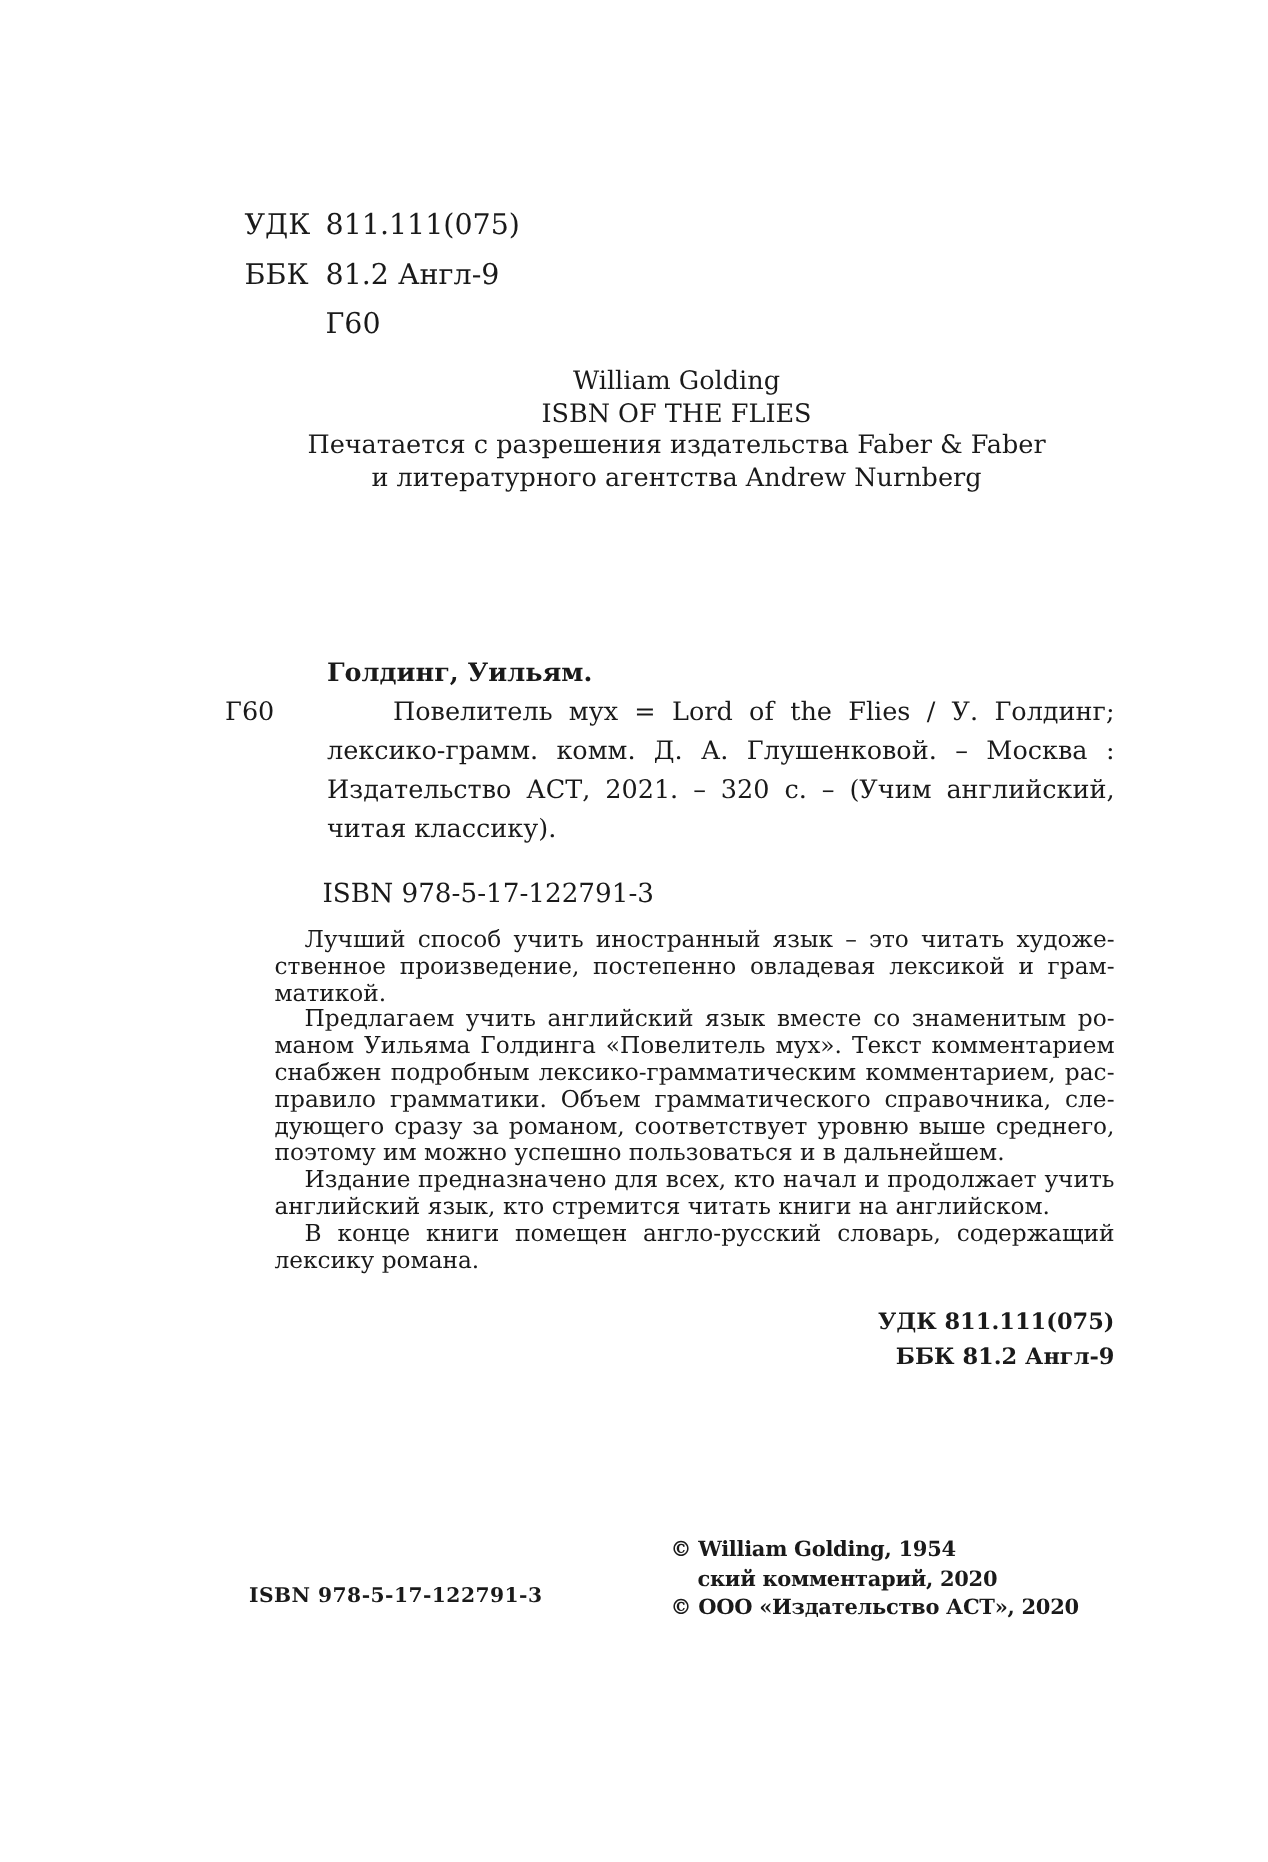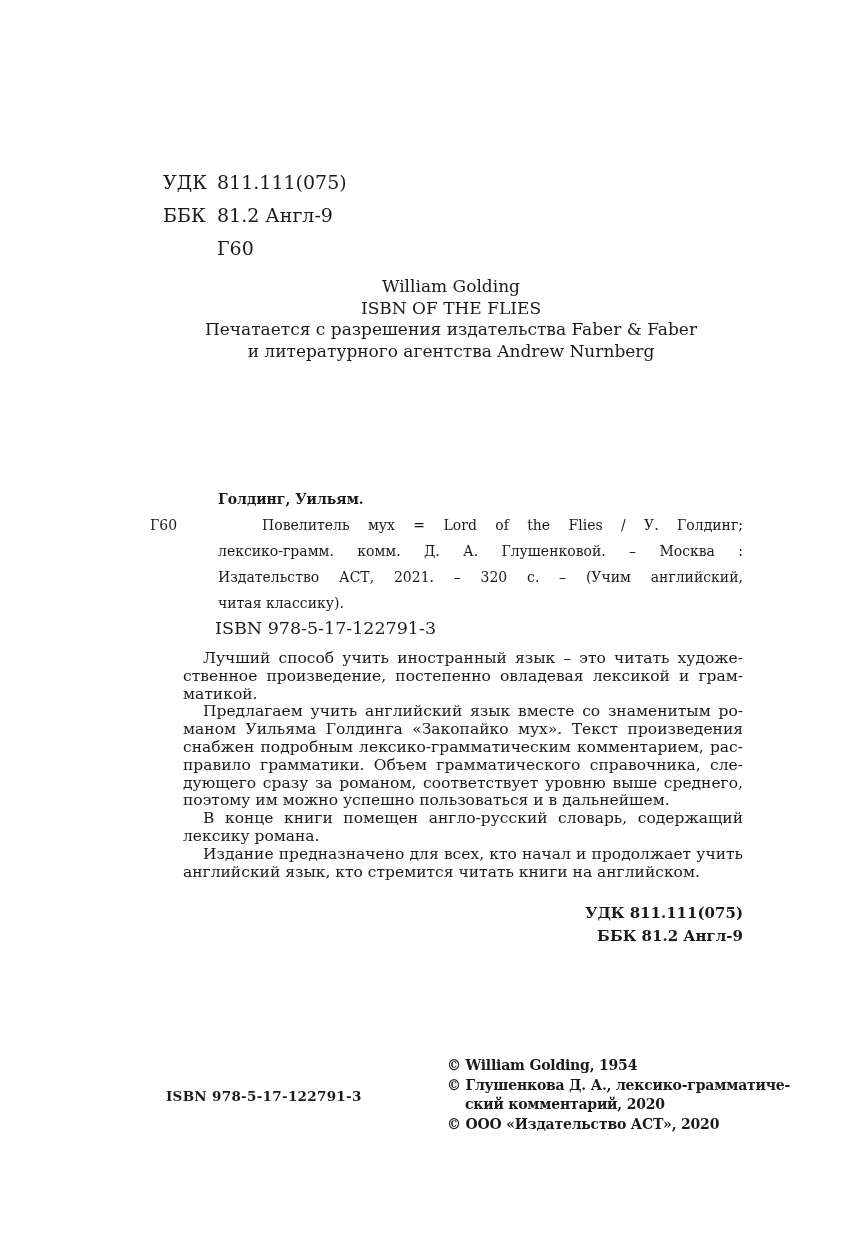--- a/index.html
+++ b/index.html
@@ -5,35 +5,35 @@
   html, body { margin: 0; padding: 0; background: #ffffff; }
   .page {
     position: relative;
     width: 845px;
     height: 1241px;
     background: #ffffff;
     font-family: "DejaVu Serif", serif;
     color: #1a1a1a;
     overflow: hidden;
   }
-  .abs { position: absolute; margin-top: 32px; }
+  .abs { position: absolute; }
 
   
   #udc-top { left: 163px; top: 134px; font-size: 19px; line-height: 33px; }
   #udc-top .lbl { display: inline-block; min-width: 54px; }
 
   
   #title-block { left: 161px; top: 244px; width: 580px; text-align: center; font-size: 17px; line-height: 21.5px; }
 
   
   #cover-design { left: 161px; top: 362px; width: 580px; text-align: center; font-size: 20px; line-height: 24px; }
   #cover-design .designer { font-style: italic; }
 
   
-  #catalog { left: 163px; top: 454px; width: 580px; font-size: 14px; line-height: 26px; }
+  #catalog { left: 163px; top: 436px; width: 580px; font-size: 17px; line-height: 26px; }
   #catalog .author { margin-left: 55px; font-weight: bold; }
   #catalog .entry { position: relative; margin-left: 55px; width: 525px; }
   #catalog .code { position: absolute; left: -68px; top: 0; }
   #catalog .l0 { padding-left: 44px; }
 
   
   .jl { text-align: justify; text-align-last: justify; }
 
   #isbn-top { left: 215px; top: 585px; font-size: 17.5px; line-height: 22px; }
 
@@ -83,43 +83,42 @@
   <div class="abs" id="isbn-top">ISBN 978-5-17-122791-3</div>
 
   <div class="abs" id="annotation">
     <div>
       <div class="first jl">Лучший способ учить иностранный язык – это читать художе-</div>
       <div class="jl">ственное произведение, постепенно овладевая лексикой и грам-</div>
       <div>матикой.</div>
     </div>
     <div>
       <div class="first jl">Предлагаем учить английский язык вместе со знаменитым ро-</div>
-      <div class="jl">маном Уильяма Голдинга «Закопайко мух». Текст произведения</div>
+      <div class="jl">маном Уильяма Голдинга «Повелитель мух». Текст комментарием</div>
       <div class="jl">снабжен подробным лексико-грамматическим комментарием, рас-</div>
       <div class="jl">правило грамматики. Объем грамматического справочника, сле-</div>
       <div class="jl">дующего сразу за романом, соответствует уровню выше среднего,</div>
       <div>поэтому им можно успешно пользоваться и в дальнейшем.</div>
     </div>
     <div>
+      <div class="first jl">Издание предназначено для всех, кто начал и продолжает учить</div>
+      <div>английский язык, кто стремится читать книги на английском.</div>
+    </div>
+    <div>
       <div class="first jl">В конце книги помещен англо-русский словарь, содержащий</div>
       <div>лексику романа.</div>
-    </div>
-    <div>
-      <div class="first jl">Издание предназначено для всех, кто начал и продолжает учить</div>
-      <div>английский язык, кто стремится читать книги на английском.</div>
     </div>
   </div>
 
   <div class="abs" id="udc-right">
     <div>УДК 811.111(075)</div>
     <div>ББК 81.2 Англ-9</div>
   </div>
 
   <div class="abs" id="copyright">
     <div>© William Golding, 1954</div>
-    <div>© Глушенкова Д. А., лексико-грамматиче-</div>
     <div class="cont">ский комментарий, 2020</div>
     <div>© ООО «Издательство АСТ», 2020</div>
   </div>
 
   <div class="abs" id="isbn-bottom">ISBN 978-5-17-122791-3</div>
 
 </div>
 
 </body></html>

